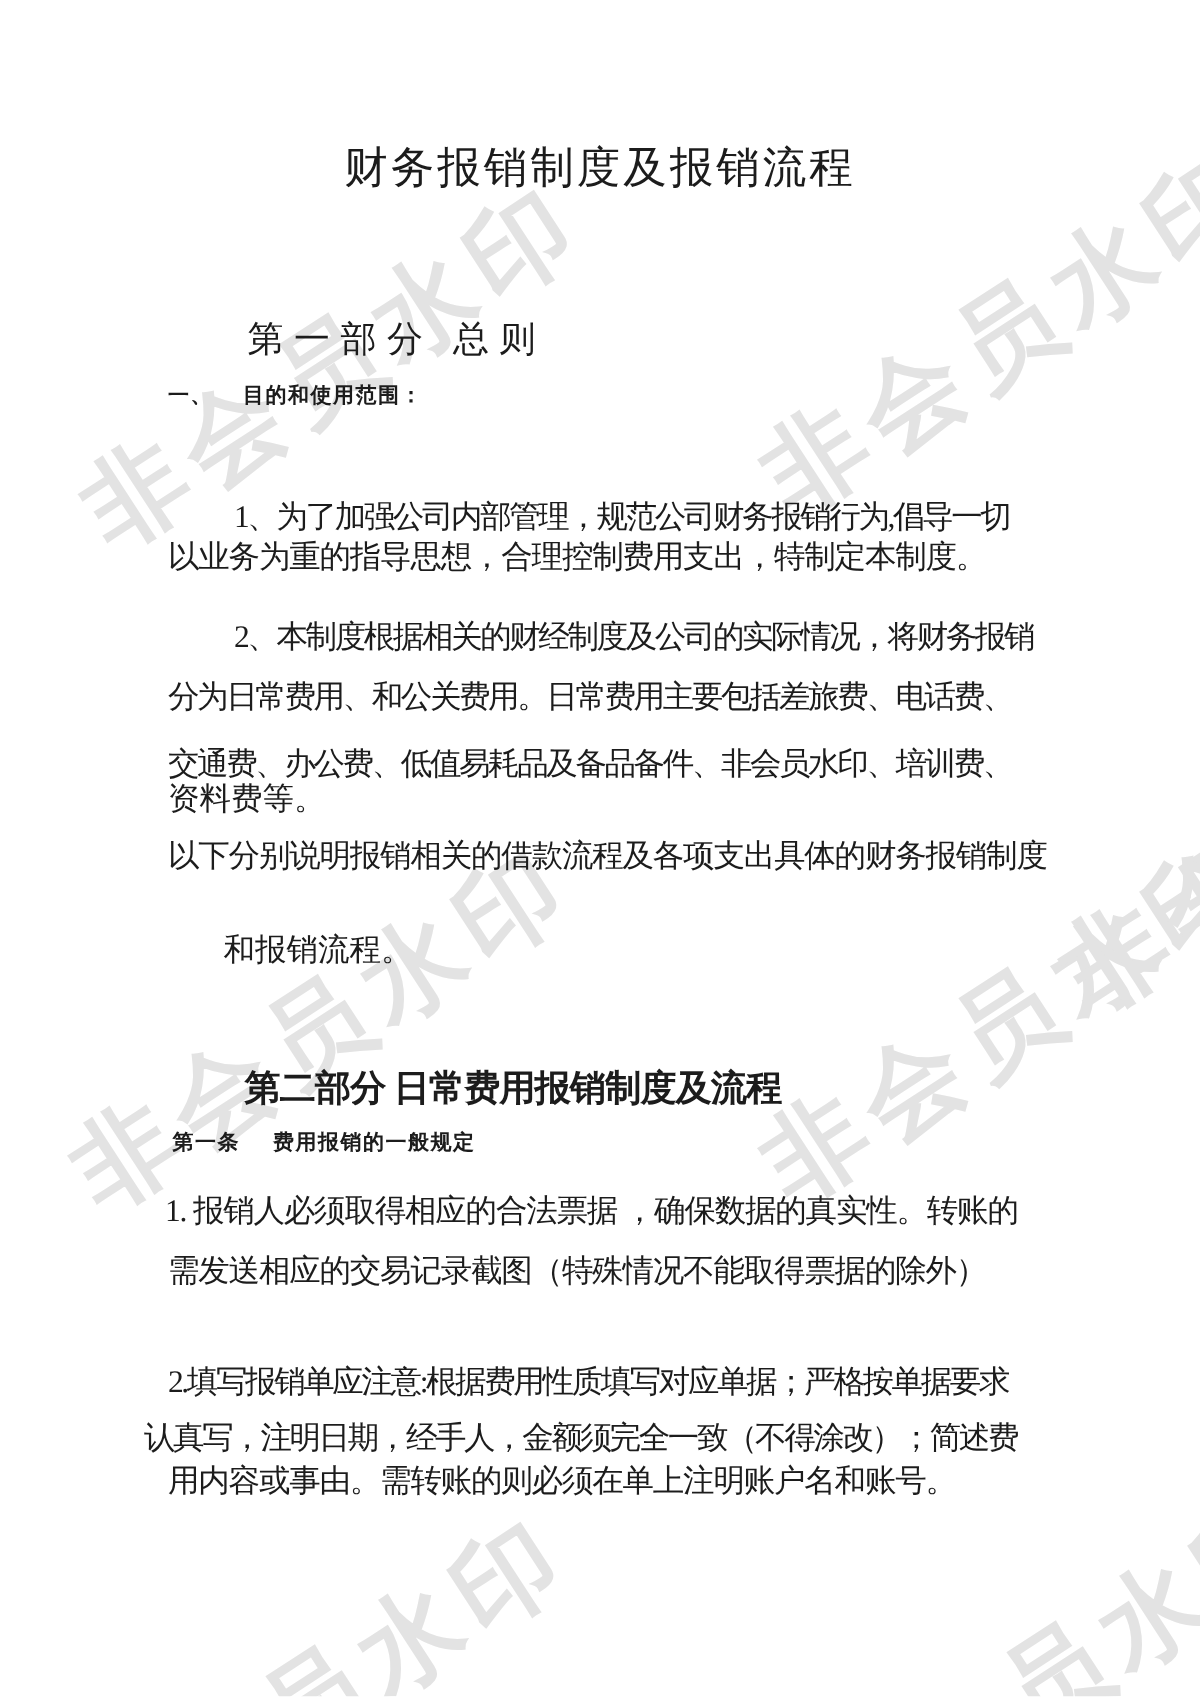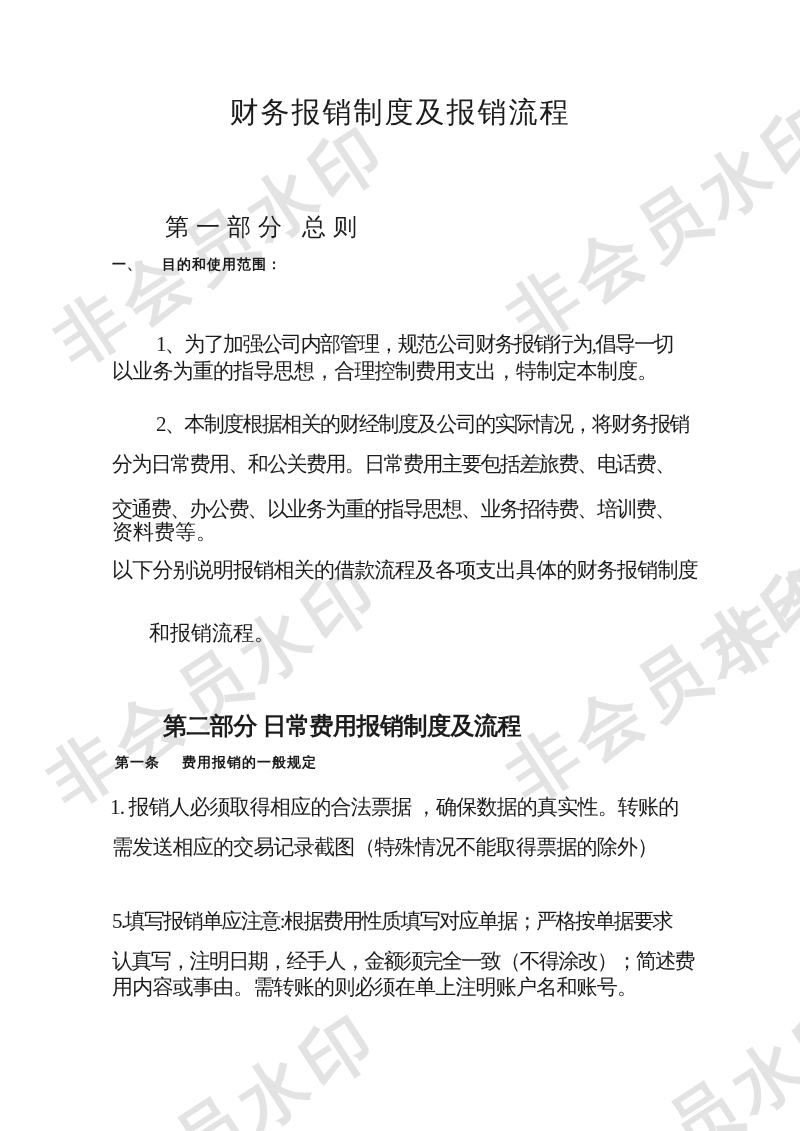--- a/index.html
+++ b/index.html
@@ -93,32 +93,32 @@
 
   <div class="txt sec-heading" style="left:112px; top:256px;">
     <span>一、</span><span class="sp2"></span><span>目的和使用范围：</span>
   </div>
 
   <div class="txt body-line tight2" style="left:156px; top:315px;">1、为了加强公司内部管理，规范公司财务报销行为,倡导一切</div>
   <div class="txt body-line tight" style="left:112px; top:358px;">以业务为重的指导思想，合理控制费用支出，特制定本制度。</div>
 
   <div class="txt body-line tight2" style="left:156px; top:395px;text-align:center;">2、本制度根据相关的财经制度及公司的实际情况，将财务报销</div>
   <div class="txt body-line tight2" style="left:112px; top:435px;">分为日常费用、和公关费用。日常费用主要包括差旅费、电话费、</div>
-  <div class="txt body-line tight2" style="left:112px; top:480px;">交通费、办公费、以业务为重的指导思想、业务招待费、培训费、</div>
+  <div class="txt body-line tight2" style="left:112px; top:480px;">交通费、办公费、低值易耗品及备品备件、非会员水印、培训费、</div>
   <div class="txt body-line" style="left:112px; top:519px;">资料费等。</div>
 
   <div class="txt body-line tight" style="left:112px; top:557px;">以下分别说明报销相关的借款流程及各项支出具体的财务报销制度</div>
   <div class="txt body-line" style="left:112px; top:620px;margin-left:37px;">和报销流程。</div>
 
   <div class="txt part-heading2" style="left:163px; top:711px;text-align:center;">第二部分 日常费用报销制度及流程</div>
 
   <div class="txt sec-heading" style="left:115px; top:754px;">
     <span>第一条</span><span class="article-tab"></span><span>费用报销的一般规定</span>
   </div>
 
   <div class="txt body-line tight" style="left:110px; top:794px;text-align:right;">1. 报销人必须取得相应的合法票据 ，确保数据的真实性。转账的</div>
   <div class="txt body-line tight" style="left:112px; top:834px;">需发送相应的交易记录截图（特殊情况不能取得票据的除外）</div>
 
-  <div class="txt body-line tight2" style="left:112px; top:892px;">5.填写报销单应注意:根据费用性质填写对应单据；严格按单据要求</div>
-  <div class="txt body-line tight2" style="left:112px; top:932px;">认真写，注明日期，经手人，金额须完全一致（不得涂改）；简述费</div>
+  <div class="txt body-line tight2" style="left:112px; top:892px;">2.填写报销单应注意:根据费用性质填写对应单据；严格按单据要求</div>
+  <div class="txt body-line tight2" style="left:96px; top:932px;font-family:Liberation Mono, monospace;">认真写，注明日期，经手人，金额须完全一致（不得涂改）；简述费</div>
   <div class="txt body-line tight" style="left:112px; top:974px;">用内容或事由。需转账的则必须在单上注明账户名和账号。</div>
 
 </div>
 
 </body></html>

